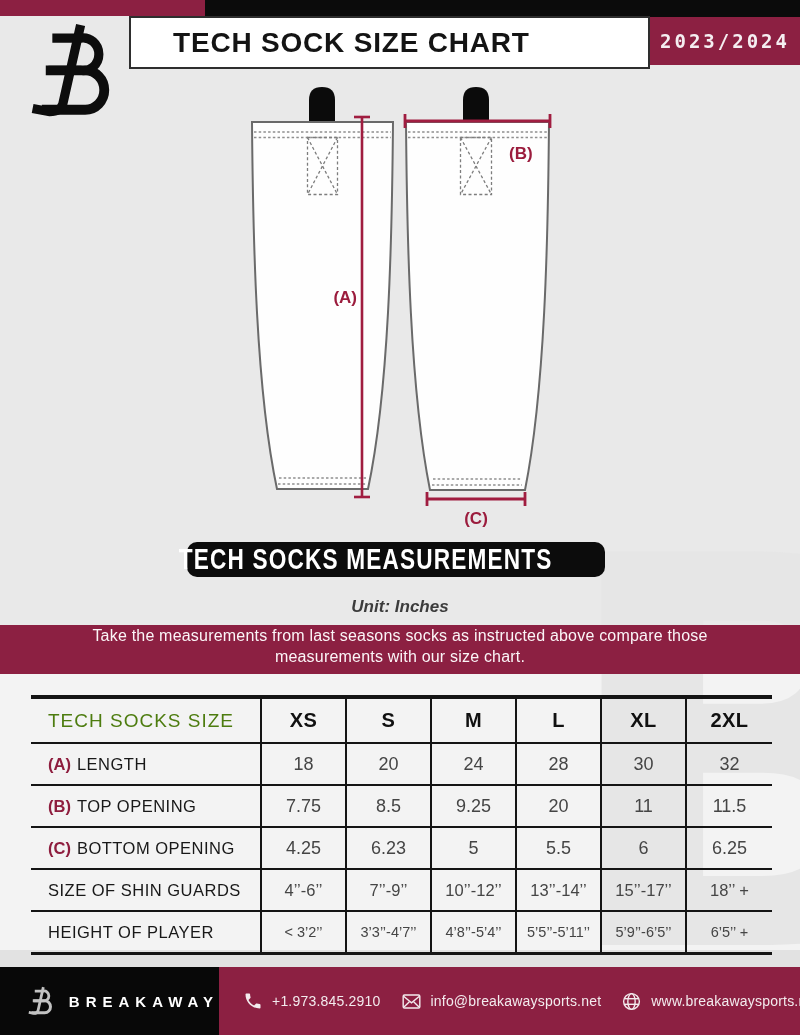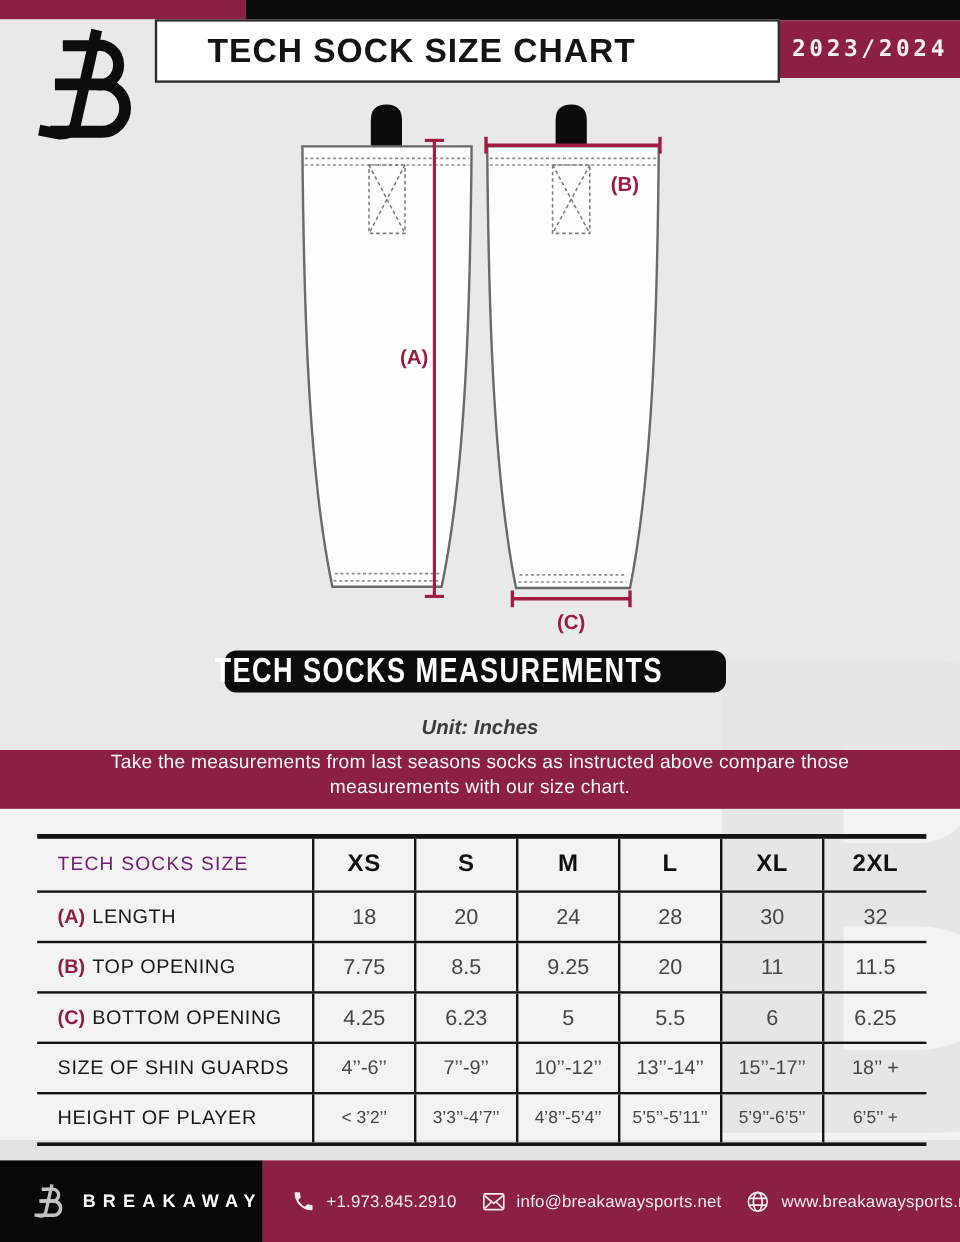--- a/index.html
+++ b/index.html
@@ -55,21 +55,21 @@
   .size-table {
     position:absolute; left:31px; top:695px; width:741px; z-index:2;
     border-top:4px solid #141414; border-bottom:3px solid #141414;
   }
   .tr { display:grid; grid-template-columns:231px repeat(6,1fr); border-bottom:2px solid #141414; }
   .tr:last-child { border-bottom:none; }
   .th,.td { display:flex; align-items:center; justify-content:center; border-right:2px solid #141414; height:40px; }
   .tr-head .th { height:43px; }
   .th:last-child,.td:last-child { border-right:none; }
   .col-label { justify-content:flex-start; padding-left:17px; }
-  .size-head { font-size:16px; color:#701a75; letter-spacing:1px; }
+  .size-head { font-size:19px; color:#4d7c0f; letter-spacing:1px; }
   .size-letter { font-weight:bold; font-size:20px; color:#101010; letter-spacing:0.5px; }
   .row-prefix { color:#8e1d3e; font-weight:bold; font-size:16.5px; margin-right:6px; }
   .row-prefix:empty { display:none; }
   .row-label { color:#181818; font-size:16.5px; letter-spacing:0.5px; }
   .val { font-size:18px; color:#454545; }
   .vals-md .val { font-size:16.5px; }
   .vals-sm .val { font-size:14.5px; }
   
   .footer { position:absolute; left:0; top:967px; width:800px; height:68px; display:flex; z-index:3; }
   .footer-left { width:219px; height:100%; background:#080808; display:flex; align-items:center;

